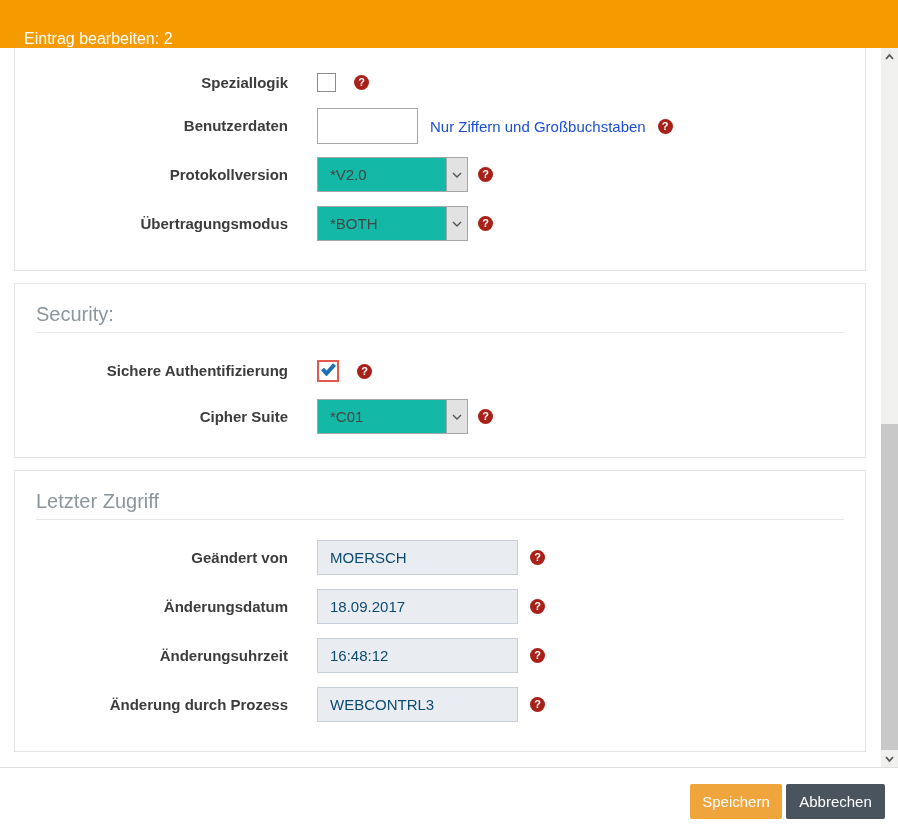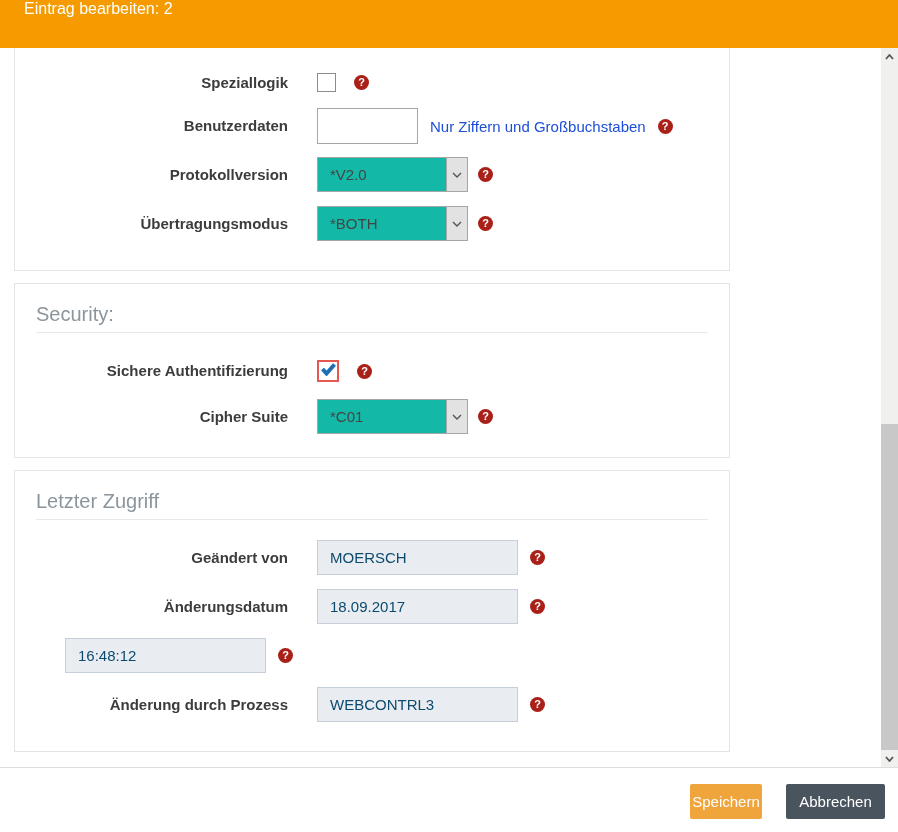--- a/index.html
+++ b/index.html
@@ -2,31 +2,31 @@
 <html><head>
 <meta charset="utf-8">
 <style>
   * { margin:0; padding:0; box-sizing:border-box; }
   html,body { width:898px; height:832px; overflow:hidden; background:#fff;
               font-family:"Liberation Sans", sans-serif; }
 
   
   .dialog-header {
     position:absolute; top:0; left:0; width:898px; height:48px;
-    background:#F59B00; color:#fff; display:flex; align-items:flex-start;
+    background:#F59B00; color:#fff; display:flex; align-items:flex-end;
     padding-left:24px; font-size:16px;
   }
 
   
   .content {
     position:absolute; top:48px; left:0; width:880px; height:719px;
     overflow:hidden; background:#fff;
   }
   .panel {
-    position:absolute; left:14px; width:716px;
+    position:absolute; left:14px; width:852px;
     border:1px solid #E4E4E4; background:#fff;
   }
   #panel-general { top:-31px; height:254px; padding:55px 21px 0 21px; }
   #panel-security { top:235px; height:175px; padding:18px 21px 0 21px; }
   #panel-lastaccess { top:422px; height:282px; padding:18px 21px 6px 21px; }
 
   .section-heading { font-size:20px; font-weight:400; color:#8B959C; line-height:24px; }
   .section-rule { border:none; border-top:1px solid #E8E8E8; margin-top:6px; }
 
   .form-row { display:flex; align-items:center; }
@@ -103,21 +103,21 @@
   
   .footer {
     position:absolute; top:767px; left:0; width:898px; height:65px;
     background:#fff; border-top:1px solid #DEDEDE;
   }
   .btn {
     position:absolute; top:16px; height:35px; border:none; border-radius:2px;
     font-size:15px; color:#fff; cursor:pointer;
     font-family:"Liberation Sans", sans-serif;
   }
-  .btn-save { left:690px; width:72px; background:#F0A53C; }
+  .btn-save { left:690px; width:92px; background:#F0A53C; }
   .btn-cancel { left:786px; width:99px; background:#4A545E; }
 </style>
 </head>
 <body>
 
 <div class="dialog-header">
   <span>Eintrag bearbeiten: 2</span>
 </div>
 
 <div class="content">
@@ -220,20 +220,21 @@
 
     <div class="form-row" id="row-datum">
       <div class="form-label">Änderungsdatum</div>
       <div class="controls">
         <div class="ro-input">18.09.2017</div>
         <div class="help-icon ml12">?</div>
       </div>
     </div>
 
     <div class="form-row" id="row-uhrzeit">
+      <div class="form-label">Änderungsuhrzeit</div>
       <div class="controls">
         <div class="ro-input">16:48:12</div>
         <div class="help-icon ml12">?</div>
       </div>
     </div>
 
     <div class="form-row" id="row-prozess">
       <div class="form-label">Änderung durch Prozess</div>
       <div class="controls">
         <div class="ro-input">WEBCONTRL3</div>

